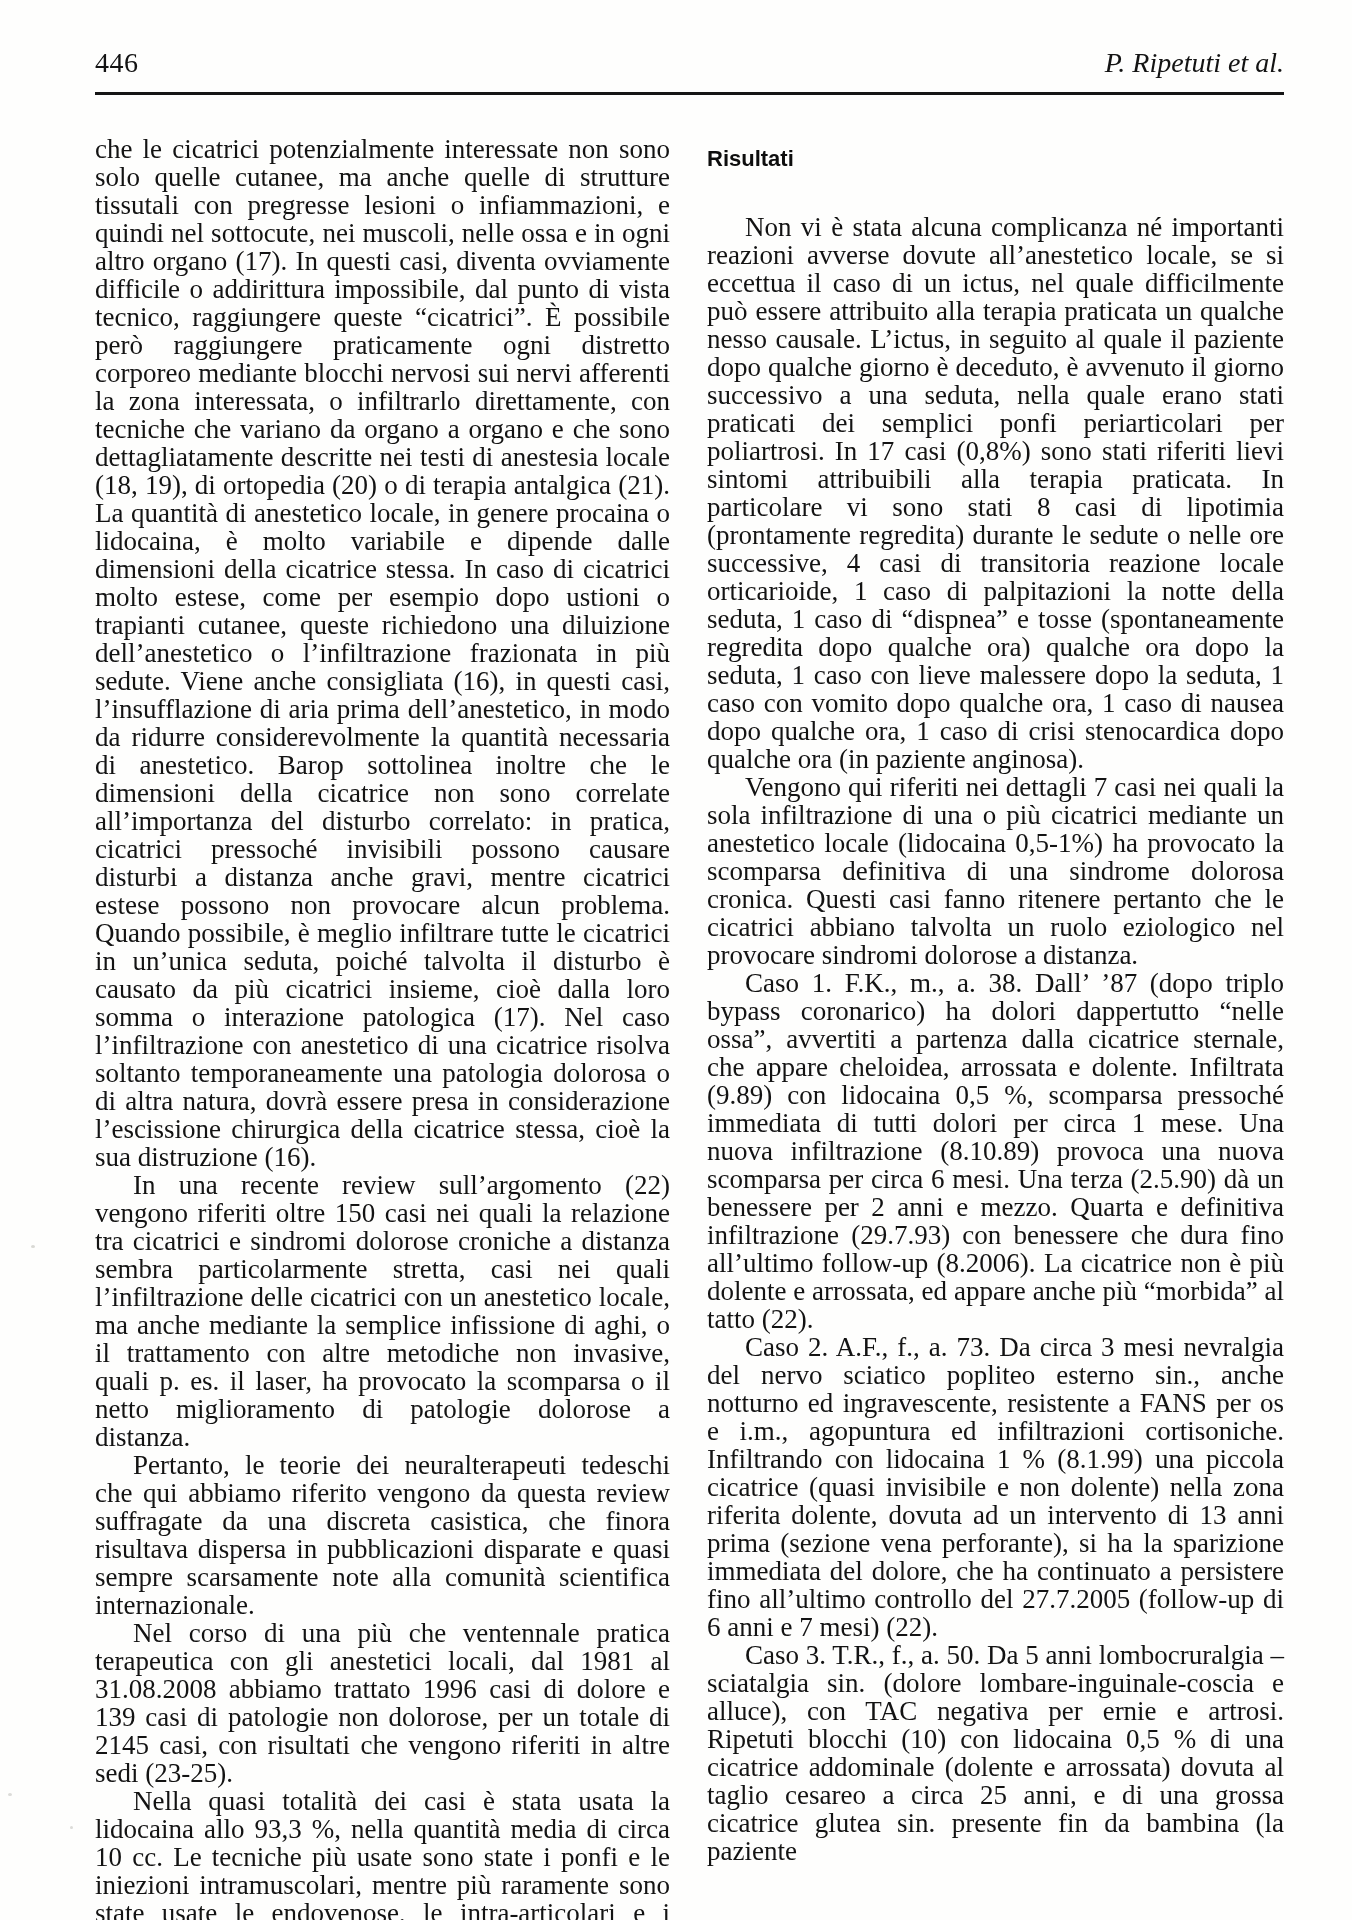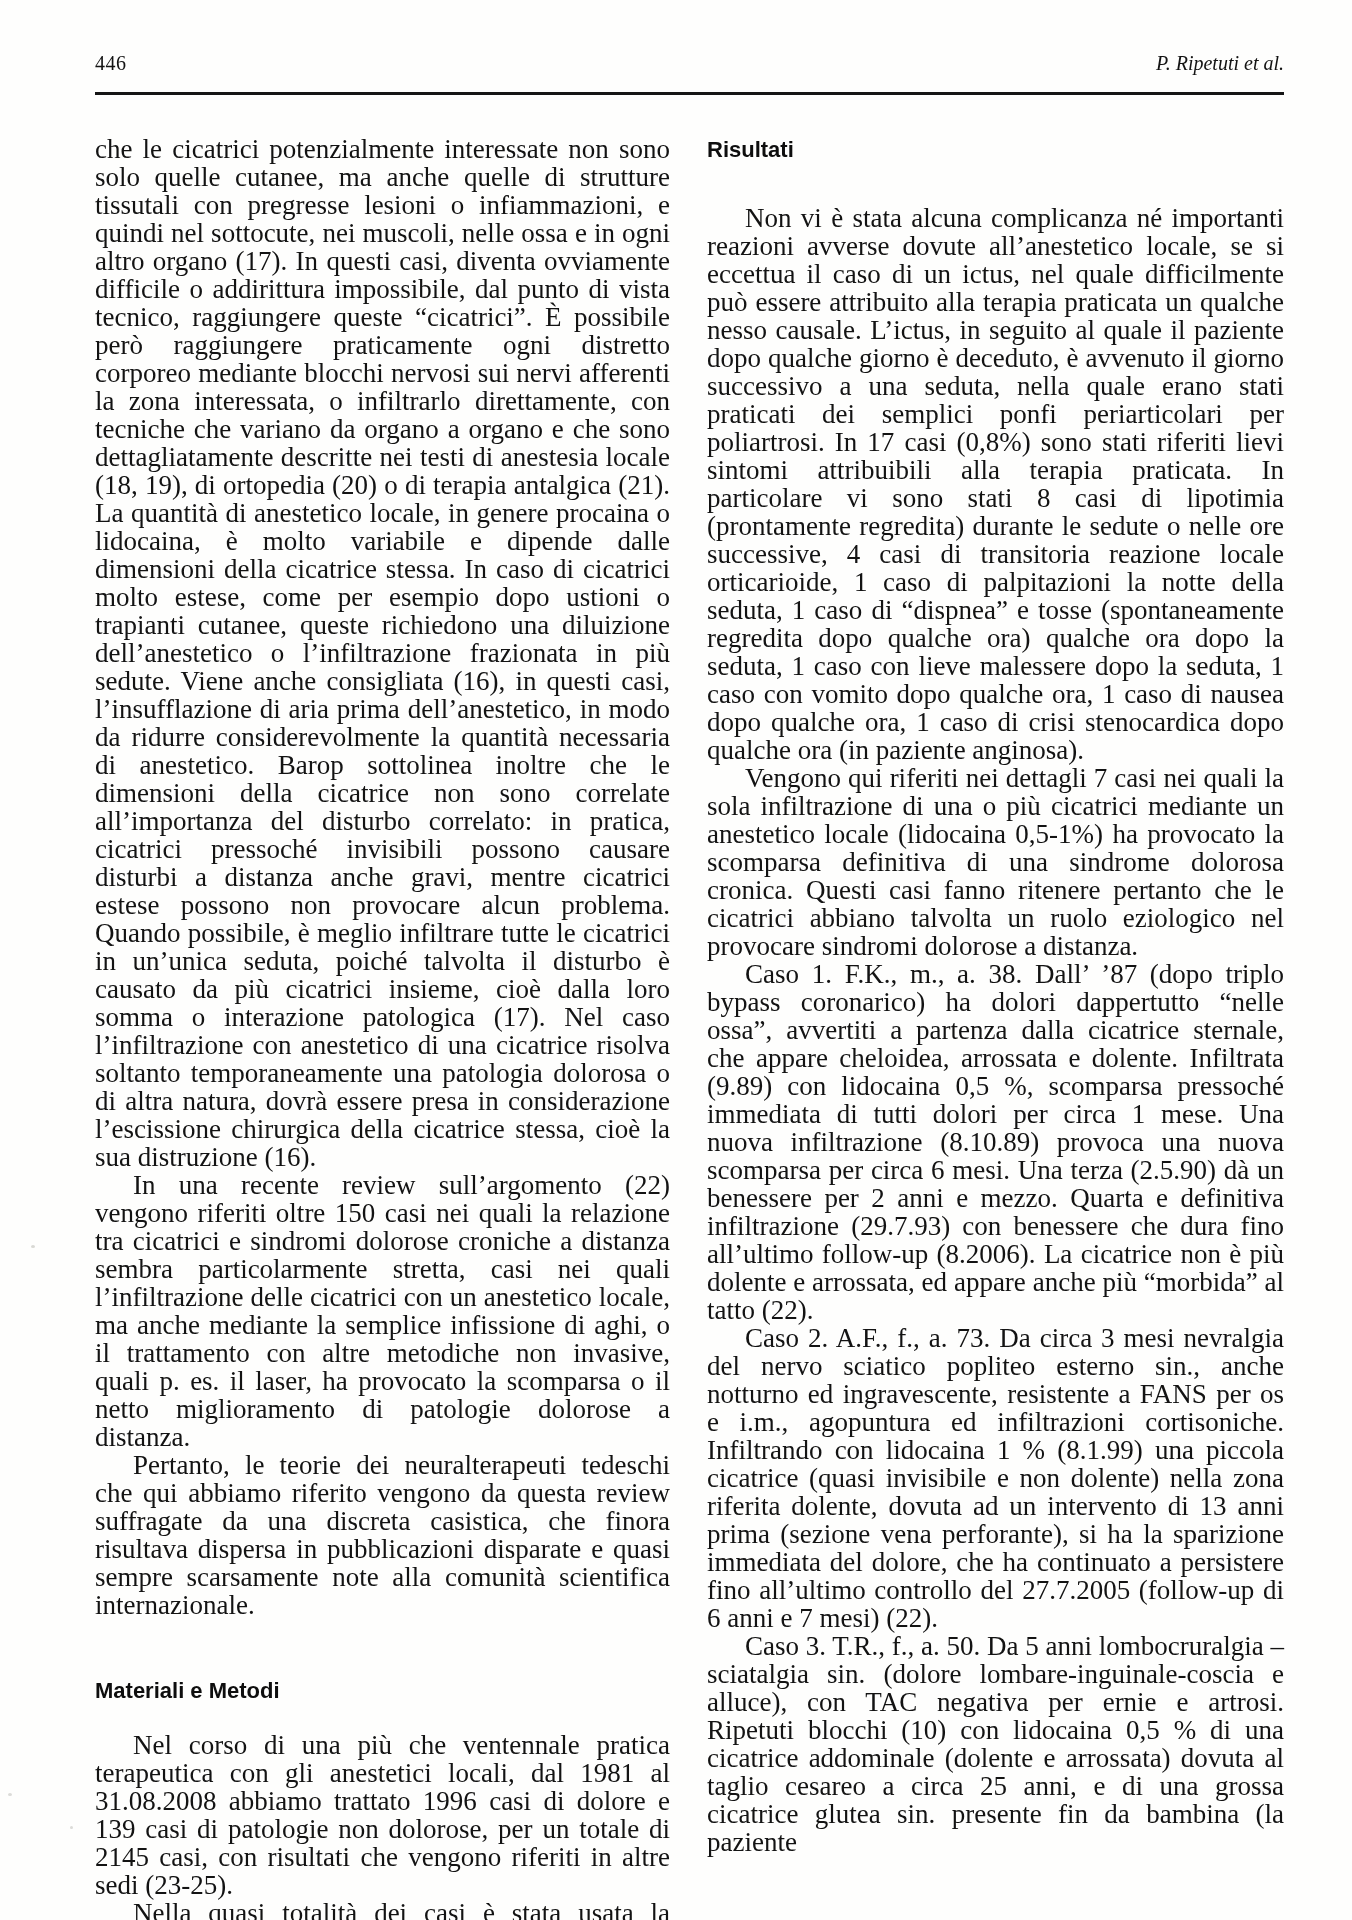--- a/index.html
+++ b/index.html
@@ -11,21 +11,21 @@
     box-sizing: border-box;
     padding: 50px 68px 0 95px;
     overflow: hidden;
     color: #131313;
     font-family: "Liberation Serif", "DejaVu Serif", serif;
   }
   .running-header {
     display: flex;
     justify-content: space-between;
     align-items: flex-start;
-    font-size: 20px;
+    font-size: 28px;
     line-height: 26px;
   }
   .page-number { font-style: normal; letter-spacing: 0.5px; }
   .running-head { font-style: italic; }
   .header-rule {
     margin-top: 16px;
     height: 3px;
     background: #151515;
     border: none;
   }
@@ -49,21 +49,21 @@
   p.body-par.no-indent { text-indent: 0; }
   .case-lead { font-weight: normal; }
   h2.section-heading {
     font-family: "Liberation Sans", "DejaVu Sans", sans-serif;
     font-weight: bold;
     font-size: 22px;
     line-height: 29px;
     margin: 0;
     color: #0e0e0e;
   }
-  h2.heading-top { margin: 0 0 40px 0; }   
+  h2.heading-top { margin: 9px 0 40px 0; }   
   h2.heading-mid { margin: 57px 0 26px 0; } 
   .scan-speck {
     position: absolute;
     background: #b9b9b3;
     border-radius: 50%;
   }
   .speck-1 { left: 31px;  top: 1245px; width: 4px; height: 3px; opacity: .55; }
   .speck-2 { left: 8px;   top: 1793px; width: 4px; height: 3px; opacity: .5; }
   .speck-3 { left: 70px;  top: 1826px; width: 3px; height: 3px; opacity: .5; }
 </style>
@@ -77,21 +77,20 @@
     <span class="running-head">P. Ripetuti et al.</span>
   </div>
   <hr class="header-rule">
 
   <div class="columns">
 
     <div class="col col-left">
       <p class="body-par no-indent">che le cicatrici potenzialmente interessate non sono solo quelle cutanee, ma anche quelle di strutture tissutali con pregresse lesioni o infiammazioni, e quindi nel sottocute, nei muscoli, nelle ossa e in ogni altro organo (17). In questi casi, diventa ovviamente difficile o addirittura impossibile, dal punto di vista tecnico, raggiungere queste “cicatrici”. È possibile però raggiungere praticamente ogni distretto corporeo mediante blocchi nervosi sui nervi afferenti la zona interessata, o infiltrarlo direttamente, con tecniche che variano da organo a organo e che sono dettagliatamente descritte nei testi di anestesia locale (18, 19), di ortopedia (20) o di terapia antalgica (21). La quantità di anestetico locale, in genere procaina o lidocaina, è molto variabile e dipende dalle dimensioni della cicatrice stessa. In caso di cicatrici molto estese, come per esempio dopo ustioni o trapianti cutanee, queste richiedono una diluizione dell’anestetico o l’infiltrazione frazionata in più sedute. Viene anche consigliata (16), in questi casi, l’insufflazione di aria prima dell’anestetico, in modo da ridurre considerevolmente la quantità necessaria di anestetico. Barop sottolinea inoltre che le dimensioni della cicatrice non sono correlate all’importanza del disturbo correlato: in pratica, cicatrici pressoché invisibili possono causare disturbi a distanza anche gravi, mentre cicatrici estese possono non provocare alcun problema. Quando possibile, è meglio infiltrare tutte le cicatrici in un’unica seduta, poiché talvolta il disturbo è causato da più cicatrici insieme, cioè dalla loro somma o interazione patologica (17). Nel caso l’infiltrazione con anestetico di una cicatrice risolva soltanto temporaneamente una patologia dolorosa o di altra natura, dovrà essere presa in considerazione l’escissione chirurgica della cicatrice stessa, cioè la sua distruzione (16).</p>
       <p class="body-par">In una recente review sull’argomento (22) vengono riferiti oltre 150 casi nei quali la relazione tra cicatrici e sindromi dolorose croniche a distanza sembra particolarmente stretta, casi nei quali l’infiltrazione delle cicatrici con un anestetico locale, ma anche mediante la semplice infissione di aghi, o il trattamento con altre metodiche non invasive, quali p. es. il laser, ha provocato la scomparsa o il netto miglioramento di patologie dolorose a distanza.</p>
       <p class="body-par">Pertanto, le teorie dei neuralterapeuti tedeschi che qui abbiamo riferito vengono da questa review suffragate da una discreta casistica, che finora risultava dispersa in pubblicazioni disparate e quasi sempre scarsamente note alla comunità scientifica internazionale.</p>
-      <h2 class="section-heading heading-mid">Materiali e Metodi</h2>
       <p class="body-par">Nel corso di una più che ventennale pratica terapeutica con gli anestetici locali, dal 1981 al 31.08.2008 abbiamo trattato 1996 casi di dolore e 139 casi di patologie non dolorose, per un totale di 2145 casi, con risultati che vengono riferiti in altre sedi (23-25).</p>
       <p class="body-par">Nella quasi totalità dei casi è stata usata la lidocaina allo 93,3 %, nella quantità media di circa 10 cc. Le tecniche più usate sono state i ponfi e le iniezioni intramuscolari, mentre più raramente sono state usate le endovenose, le intra-articolari e i blocchi nervosi.</p>
     </div>
 
     <div class="col col-right">
       <h2 class="section-heading heading-top">Risultati</h2>
       <p class="body-par">Non vi è stata alcuna complicanza né importanti reazioni avverse dovute all’anestetico locale, se si eccettua il caso di un ictus, nel quale difficilmente può essere attribuito alla terapia praticata un qualche nesso causale. L’ictus, in seguito al quale il paziente dopo qualche giorno è deceduto, è avvenuto il giorno successivo a una seduta, nella quale erano stati praticati dei semplici ponfi periarticolari per poliartrosi. In 17 casi (0,8%) sono stati riferiti lievi sintomi attribuibili alla terapia praticata. In particolare vi sono stati 8 casi di lipotimia (prontamente regredita) durante le sedute o nelle ore successive, 4 casi di transitoria reazione locale orticarioide, 1 caso di palpitazioni la notte della seduta, 1 caso di “dispnea” e tosse (spontaneamente regredita dopo qualche ora) qualche ora dopo la seduta, 1 caso con lieve malessere dopo la seduta, 1 caso con vomito dopo qualche ora, 1 caso di nausea dopo qualche ora, 1 caso di crisi stenocardica dopo qualche ora (in paziente anginosa).</p>
       <p class="body-par">Vengono qui riferiti nei dettagli 7 casi nei quali la sola infiltrazione di una o più cicatrici mediante un anestetico locale (lidocaina 0,5-1%) ha provocato la scomparsa definitiva di una sindrome dolorosa cronica. Questi casi fanno ritenere pertanto che le cicatrici abbiano talvolta un ruolo eziologico nel provocare sindromi dolorose a distanza.</p>
       <p class="body-par"><span class="case-lead">Caso 1</span><span>. F.K., m., a. 38. Dall’ ’87 (dopo triplo bypass coronarico) ha dolori dappertutto “nelle ossa”, avvertiti a partenza dalla cicatrice sternale, che appare cheloidea, arrossata e dolente. Infiltrata (9.89) con lidocaina 0,5 %, scomparsa pressoché immediata di tutti dolori per circa 1 mese. Una nuova infiltrazione (8.10.89) provoca una nuova scomparsa per circa 6 mesi. Una terza (2.5.90) dà un benessere per 2 anni e mezzo. Quarta e definitiva infiltrazione (29.7.93) con benessere che dura fino all’ultimo follow-up (8.2006). La cicatrice non è più dolente e arrossata, ed appare anche più “morbida” al tatto (22).</span></p>
       <p class="body-par"><span class="case-lead">Caso 2</span><span>. A.F., f., a. 73. Da circa 3 mesi nevralgia del nervo sciatico popliteo esterno sin., anche notturno ed ingravescente, resistente a FANS per os e i.m., agopuntura ed infiltrazioni cortisoniche. Infiltrando con lidocaina 1 % (8.1.99) una piccola cicatrice (quasi invisibile e non dolente) nella zona riferita dolente, dovuta ad un intervento di 13 anni prima (sezione vena perforante), si ha la sparizione immediata del dolore, che ha continuato a persistere fino all’ultimo controllo del 27.7.2005 (follow-up di 6 anni e 7 mesi) (22).</span></p>

